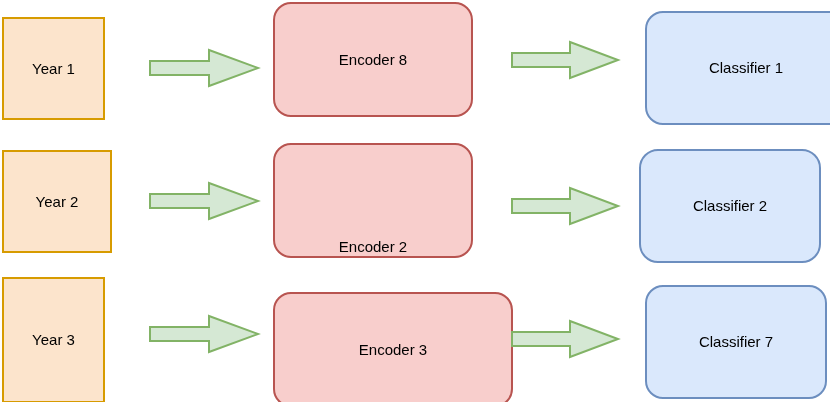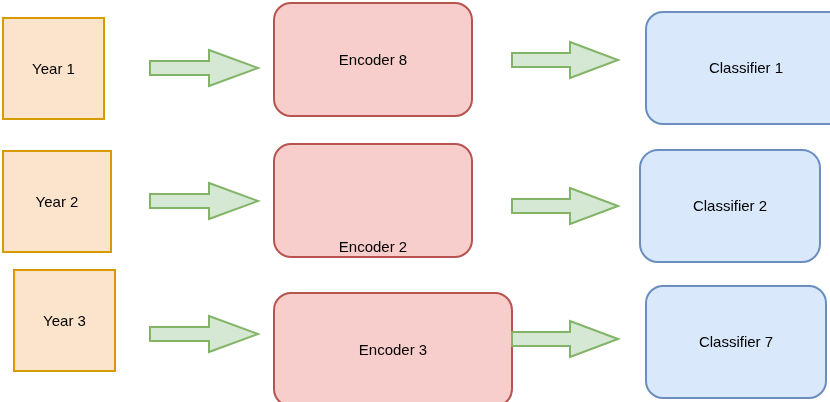--- a/index.html
+++ b/index.html
@@ -93,21 +93,21 @@
       <span>Encoder 2</span>
     </div>
     <div class="arrow" style="left: 512px; top: 188px; width: 106px; height: 36px;">
       <svg viewBox="0 0 106 36" xmlns="http://www.w3.org/2000/svg">
         <polygon points="0,11 58,11 58,0 106,18 58,36 58,25 0,25" fill="#d5e8d4" stroke="#82b366" stroke-width="2" stroke-linejoin="miter"></polygon>
       </svg>
     </div>
     <div class="node node-classifier" style="left: 639px; top: 149px; width: 182px; height: 114px; border-radius: 19px;">
       <span>Classifier 2</span>
     </div>
-    <div class="node node-year" style="left: 2px; top: 269px; width: 103px; height: 103px; margin-left: 11px;">
+    <div class="node node-year" style="left: 2px; top: 277px; width: 103px; height: 126px;">
       <span>Year 3</span>
     </div>
     <div class="arrow" style="left: 150px; top: 316px; width: 108px; height: 36px;">
       <svg viewBox="0 0 108 36" xmlns="http://www.w3.org/2000/svg">
         <polygon points="0,11 59,11 59,0 108,18 59,36 59,25 0,25" fill="#d5e8d4" stroke="#82b366" stroke-width="2" stroke-linejoin="miter"></polygon>
       </svg>
     </div>
     <div class="node node-encoder" style="left: 273px; top: 292px; width: 240px; height: 115px;">
       <span>Encoder 3</span>
     </div>

